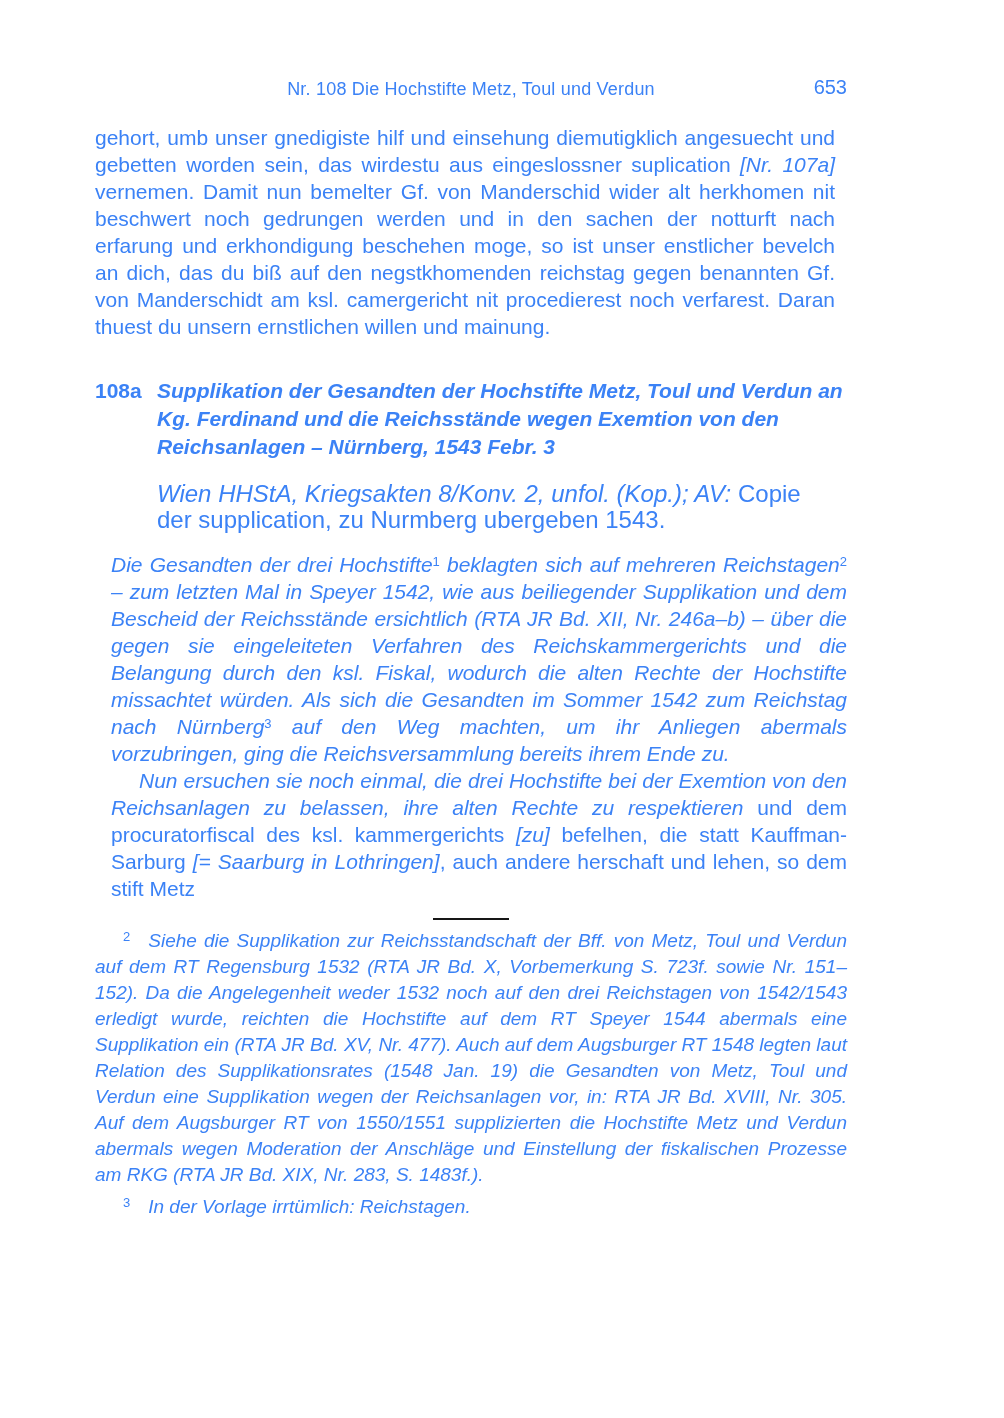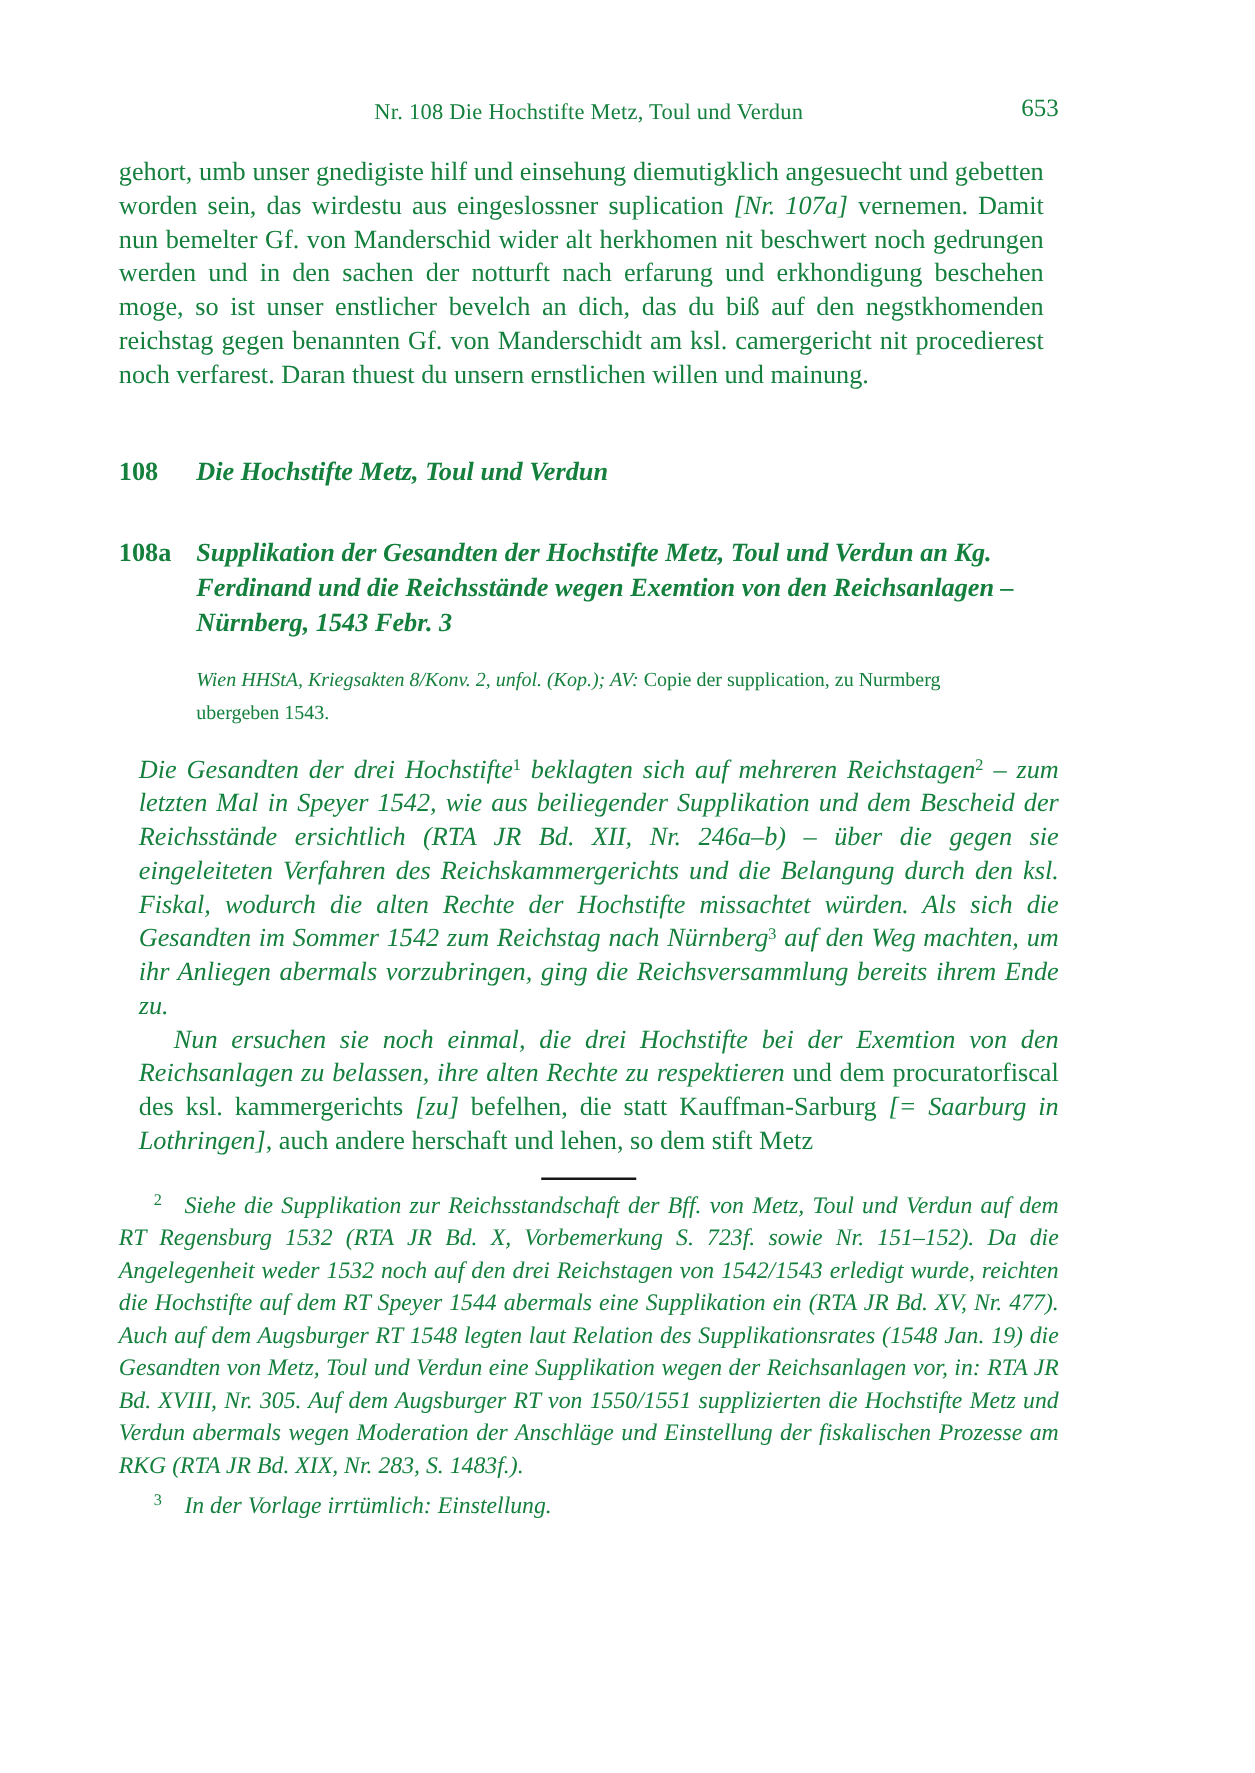--- a/index.html
+++ b/index.html
@@ -5,22 +5,22 @@
   html, body {
     margin: 0;
     padding: 0;
     background: #ffffff;
   }
   .page {
     position: relative;
     width: 848px;
     height: 1418px;
     background: #ffffff;
-    color: #15803d;
-    font-family: Liberation Serif, serif;
+    color: #3b82f6;
+    font-family: Liberation Sans, sans-serif;
     overflow: hidden;
   }
   .text-col {
     position: absolute;
     left: 95px;
     top: 78px;
     width: 752px;
   }
   
   .running-header {
@@ -60,21 +60,21 @@
     font-style: normal;
   }
   .sec-title {
     flex: 1 1 auto;
     font-style: italic;
   }
   
   .source-note {
     margin: 20px 0 0 62px;
     width: 660px;
-    font-size: 16px;
+    font-size: 24px;
     line-height: 26px;
     text-align: left;
   }
   
   .summary-par {
     margin: 18px 0 0 16px;
     font-size: 21px;
     line-height: 27px;
     text-align: justify;
   }
@@ -118,37 +118,33 @@
 <div class="page">
   <div class="text-col">
 
     <div class="running-header">
       <div class="running-title">Nr. 108 Die Hochstifte Metz, Toul und Verdun</div>
       <div class="page-number">653</div>
     </div>
 
     <p class="body-par"><span class="seg-r">gehort, umb unser gnedigiste hilf und einsehung diemutigklich angesuecht und gebetten worden sein, das wirdestu aus eingeslossner suplication </span><span class="seg-i">[Nr. 107a]</span><span class="seg-r"> vernemen. Damit nun bemelter Gf. von Manderschid wider alt herkhomen nit beschwert noch gedrungen werden und in den sachen der notturft nach erfarung und erkhondigung beschehen moge, so ist unser enstlicher bevelch an dich, das du biß auf den negstkhomenden reichstag gegen benannten Gf. von Manderschidt am ksl. camergericht nit procedierest noch verfarest. Daran thuest du unsern ernstlichen willen und mainung.</span></p>
 
-    <div class="sec-head">
-      <span class="sec-num">108</span>
-      <span class="sec-title">Die Hochstifte Metz, Toul und Verdun</span>
-    </div>
 
     <div class="sec-head sub">
       <span class="sec-num">108a</span>
       <span class="sec-title">Supplikation der Gesandten der Hochstifte Metz, Toul und Verdun an Kg. Ferdinand und die Reichsstände wegen Exemtion von den Reichsanlagen – Nürnberg, 1543 Febr. 3</span>
     </div>
 
     <p class="source-note"><span class="seg-i">Wien HHStA, Kriegsakten 8/Konv. 2, unfol. (Kop.); AV: </span><span class="seg-r">Copie der supplication, zu Nurmberg ubergeben 1543.</span></p>
 
     <p class="summary-par"><span class="seg-i">Die Gesandten der drei Hochstifte</span><sup class="seg-sup">1</sup><span class="seg-i"> beklagten sich auf mehreren Reichstagen</span><sup class="seg-sup">2</sup><span class="seg-i"> – zum letzten Mal in Speyer 1542, wie aus beiliegender Supplikation und dem Bescheid der Reichsstände ersichtlich (RTA JR Bd. XII, Nr. 246a–b) – über die gegen sie eingeleiteten Verfahren des Reichskammergerichts und die Belangung durch den ksl. Fiskal, wodurch die alten Rechte der Hochstifte missachtet würden. Als sich die Gesandten im Sommer 1542 zum Reichstag nach Nürnberg</span><sup class="seg-sup">3</sup><span class="seg-i"> auf den Weg machten, um ihr Anliegen abermals vorzubringen, ging die Reichsversammlung bereits ihrem Ende zu.</span></p>
 
     <p class="summary-par indent"><span class="seg-i">Nun ersuchen sie noch einmal, die drei Hochstifte bei der Exemtion von den Reichsanlagen zu belassen, ihre alten Rechte zu respektieren</span><span class="seg-r"> und dem procuratorfiscal des ksl. kammergerichts </span><span class="seg-i">[zu]</span><span class="seg-r"> befelhen, die statt Kauffman-Sarburg </span><span class="seg-i">[= Saarburg in Lothringen]</span><span class="seg-r">, auch andere herschaft und lehen, so dem stift Metz</span></p>
 
     <hr class="footnote-sep">
 
 
     <p class="footnote"><sup class="fn-num">2</sup><span class="fn-text">Siehe die Supplikation zur Reichsstandschaft der Bff. von Metz, Toul und Verdun auf dem RT Regensburg 1532 (RTA JR Bd. X, Vorbemerkung S. 723f. sowie Nr. 151–152). Da die Angelegenheit weder 1532 noch auf den drei Reichstagen von 1542/1543 erledigt wurde, reichten die Hochstifte auf dem RT Speyer 1544 abermals eine Supplikation ein (RTA JR Bd. XV, Nr. 477). Auch auf dem Augsburger RT 1548 legten laut Relation des Supplikationsrates (1548 Jan. 19) die Gesandten von Metz, Toul und Verdun eine Supplikation wegen der Reichsanlagen vor, in: RTA JR Bd. XVIII, Nr. 305. Auf dem Augsburger RT von 1550/1551 supplizierten die Hochstifte Metz und Verdun abermals wegen Moderation der Anschläge und Einstellung der fiskalischen Prozesse am RKG (RTA JR Bd. XIX, Nr. 283, S. 1483f.).</span></p>
 
-    <p class="footnote"><sup class="fn-num">3</sup><span class="fn-text">In der Vorlage irrtümlich: Einstellung.</span></p>
+    <p class="footnote"><sup class="fn-num">3</sup><span class="fn-text">In der Vorlage irrtümlich: Reichstagen.</span></p>
 
   </div>
 </div>
 
 </body></html>

